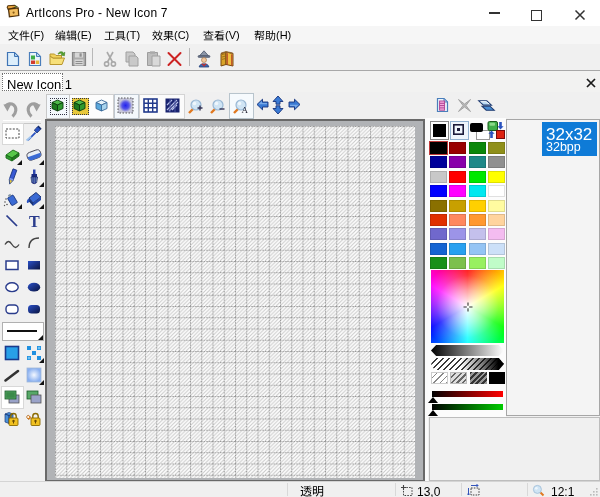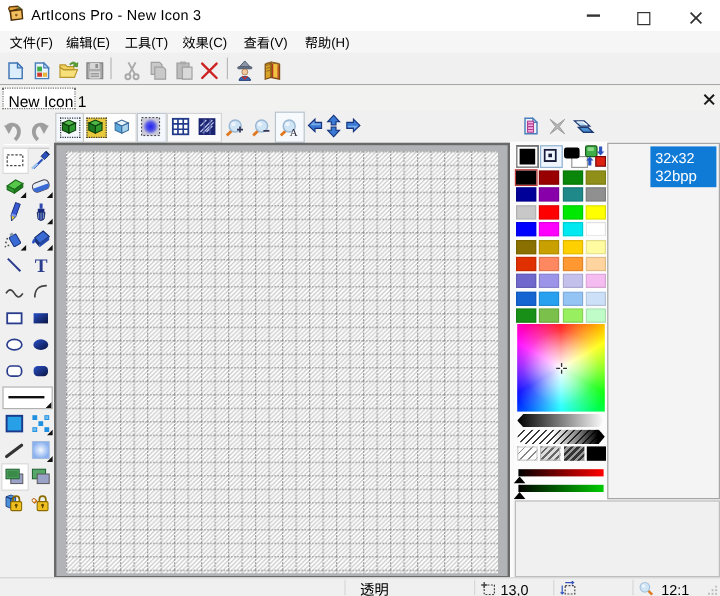--- a/index.html
+++ b/index.html
@@ -9,21 +9,21 @@
 </style></head><body>
 
 <div class="ab" style="left:0;top:0;width:600px;height:26px;background:#ffffff"></div>
 <svg class="ab" style="left:6px;top:4px" width="15" height="15" viewBox="0 0 15 15">
 <path d="M2.2 5.5 L1.2 3.2 L2.0 1.8 L8.6 1.2 L11.0 2.8 Z" fill="#e8a33d" stroke="#5a3a10" stroke-width="1.1"></path>
 <path d="M2.5 5.2 L12.2 4.0 L12.8 11.6 L3.4 12.8 Z" fill="#d98f2b" stroke="#4a2f0c" stroke-width="1.2"></path>
 <path d="M3.6 5.9 L11.4 5.0 L11.9 10.9 L4.3 11.8 Z" fill="#f2c063"></path>
 <path d="M8.6 3.2 L9.6 1.4 L10.8 3.0 Z" fill="#4f8f3a"></path>
 <circle cx="7.6" cy="8.6" r="1.1" fill="#8a5a16"></circle>
 </svg>
-<div class="txt" style="left:26px;top:6px;font-size:12px;letter-spacing:0.2px">ArtIcons Pro - New Icon 3</div>
+<div class="txt" style="left:26px;top:6px;font-size:12px;letter-spacing:0.2px">ArtIcons Pro - New Icon 7</div>
 <div class="ab" style="left:489px;top:12px;width:11px;height:1.6px;background:#333"></div>
 <div class="ab" style="left:531px;top:9.5px;width:9px;height:9px;border:1.4px solid #333"></div>
 <svg class="ab" style="left:574px;top:9px" width="12" height="12" viewBox="0 0 12 12">
 <path d="M1.5 1.5 L10.5 10.5 M10.5 1.5 L1.5 10.5" stroke="#333" stroke-width="1.5"></path>
   </svg>
 <div class="ab" style="left:0;top:26px;width:600px;height:18px;background:#f6f6f6"></div>
 <div class="txt" style="left:8px;top:30px;font-size:11px"><svg style="vertical-align:-1.3199999999999998px" width="11" height="11" viewBox="0 -880 1000 1000">
       <path fill="#000" transform="scale(1,-1)" d="M423 823C453 774 485 707 497 666L580 693C566 734 531 799 501 847ZM50 664V590H206C265 438 344 307 447 200C337 108 202 40 36 -7C51 -25 75 -60 83 -78C250 -24 389 48 502 146C615 46 751 -28 915 -73C928 -52 950 -20 967 -4C807 36 671 107 560 201C661 304 738 432 796 590H954V664ZM504 253C410 348 336 462 284 590H711C661 455 592 344 504 253Z"></path>
     </svg><svg style="vertical-align:-1.3199999999999998px" width="11" height="11" viewBox="0 -880 1000 1000">
       <path fill="#000" transform="scale(1,-1)" d="M317 341V268H604V-80H679V268H953V341H679V562H909V635H679V828H604V635H470C483 680 494 728 504 775L432 790C409 659 367 530 309 447C327 438 359 420 373 409C400 451 425 504 446 562H604V341ZM268 836C214 685 126 535 32 437C45 420 67 381 75 363C107 397 137 437 167 480V-78H239V597C277 667 311 741 339 815Z"></path>
@@ -492,21 +492,21 @@
 <div class="ab" style="left:432px;top:391px;width:71px;height:6px;background:linear-gradient(90deg,#000,#f00)"></div>
 <svg class="ab" style="left:428px;top:397px" width="10" height="6" viewBox="0 0 10 6">
     <path d="M5 0 L10 6 L0 6 Z" fill="#000"></path>
   </svg>
 <div class="ab" style="left:432px;top:404px;width:71px;height:6px;background:linear-gradient(90deg,#000,#0c0)"></div>
 <svg class="ab" style="left:428px;top:410px" width="10" height="6" viewBox="0 0 10 6">
     <path d="M5 0 L10 6 L0 6 Z" fill="#000"></path>
   </svg>
 <div class="ab" style="left:506px;top:119px;width:92px;height:295px;background:#f4f4f4;border:1px solid #a6a6a6"></div>
 <div class="ab" style="left:542px;top:122px;width:55px;height:34px;background:#0f7bd7"></div>
-<div class="txt" style="left:546px;top:125px;font-size:12px;color:#fff">32x32</div>
+<div class="txt" style="left:546px;top:125px;font-size:17px;color:#fff">32x32</div>
 <div class="txt" style="left:546px;top:139.5px;font-size:12.5px;color:#fff">32bpp</div>
 <div class="ab" style="left:429px;top:417px;width:169px;height:62px;background:#f0f0f0;border:1px solid #bdbdbd"></div>
 <div class="ab" style="left:0;top:481px;width:600px;height:16px;background:#f0f0f0;border-top:1px solid #d4d4d4"></div>
 <div class="ab" style="left:287px;top:483px;width:1px;height:13px;background:#d8d8d8"></div>
 <div class="ab" style="left:395px;top:483px;width:1px;height:13px;background:#d8d8d8"></div>
 <div class="ab" style="left:461px;top:483px;width:1px;height:13px;background:#d8d8d8"></div>
 <div class="ab" style="left:527px;top:483px;width:1px;height:13px;background:#d8d8d8"></div>
 <div class="txt" style="left:300px;top:485px;font-size:12px"><svg style="vertical-align:-1.44px" width="12" height="12" viewBox="0 -880 1000 1000">
       <path fill="#000" transform="scale(1,-1)" d="M61 765C119 716 187 646 216 597L278 644C246 692 177 760 118 806ZM854 824C736 797 518 780 338 773C345 758 353 734 355 719C430 721 512 725 593 732V655H313V596H547C480 526 377 462 283 431C298 418 318 393 329 377C421 413 523 483 593 561V427H665V564C732 487 831 417 923 381C934 398 954 423 969 436C874 465 773 528 709 596H952V655H665V738C754 747 837 759 903 773ZM392 403V344H508C490 237 446 158 309 115C324 102 343 76 350 60C506 113 558 210 579 344H699C691 312 683 280 674 255H844C835 180 826 147 813 135C805 128 797 127 780 127C763 127 716 128 668 132C678 115 685 91 686 74C736 70 784 70 808 72C835 73 854 78 870 94C892 115 904 166 916 283C917 293 918 311 918 311H756L777 403ZM251 456H56V386H179V83C136 63 90 27 45 -15L95 -80C152 -18 206 34 243 34C265 34 296 5 335 -19C401 -58 484 -68 600 -68C698 -68 867 -63 945 -58C946 -36 958 1 966 20C867 10 715 3 601 3C495 3 411 9 349 46C301 74 278 98 251 100Z"></path>
     </svg><svg style="vertical-align:-1.44px" width="12" height="12" viewBox="0 -880 1000 1000">

